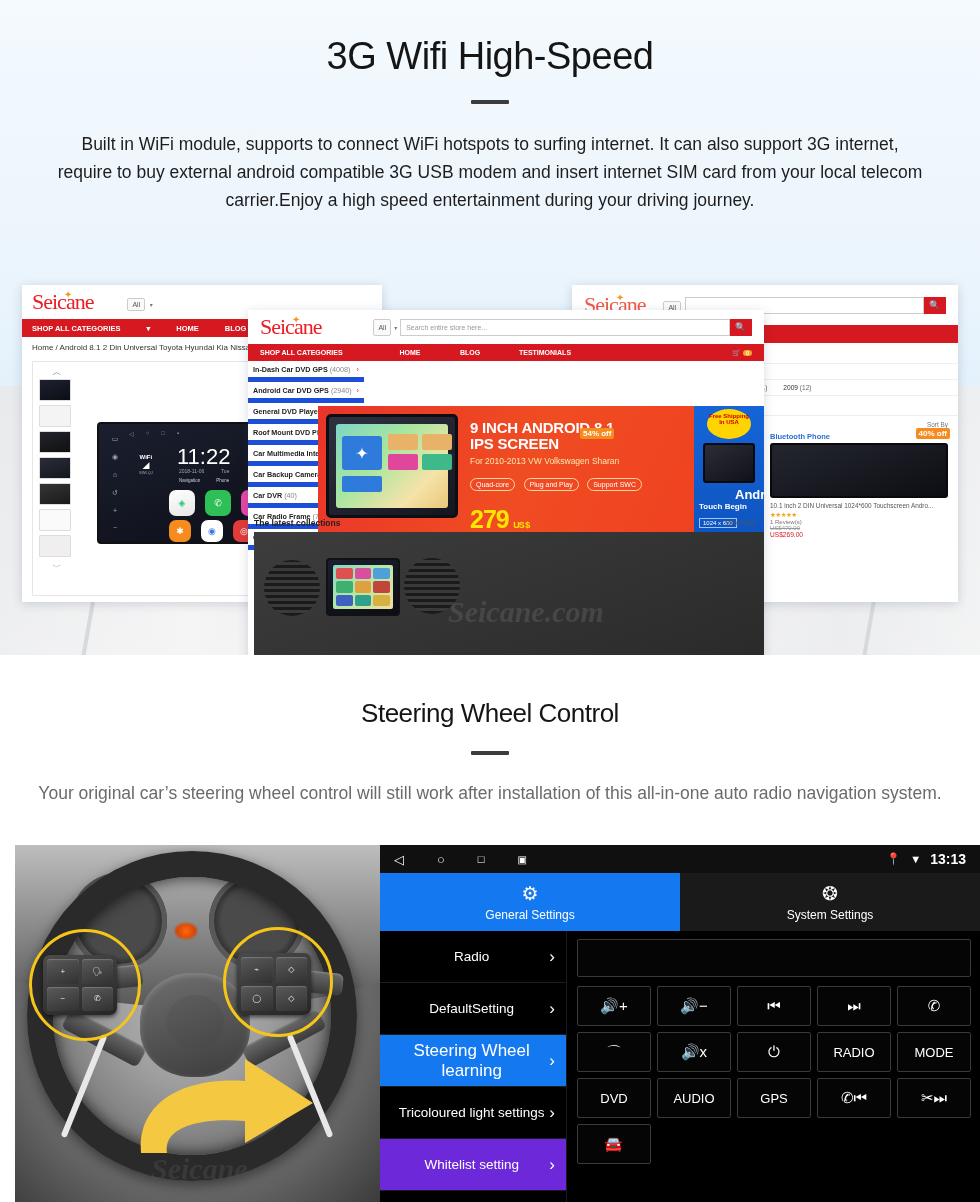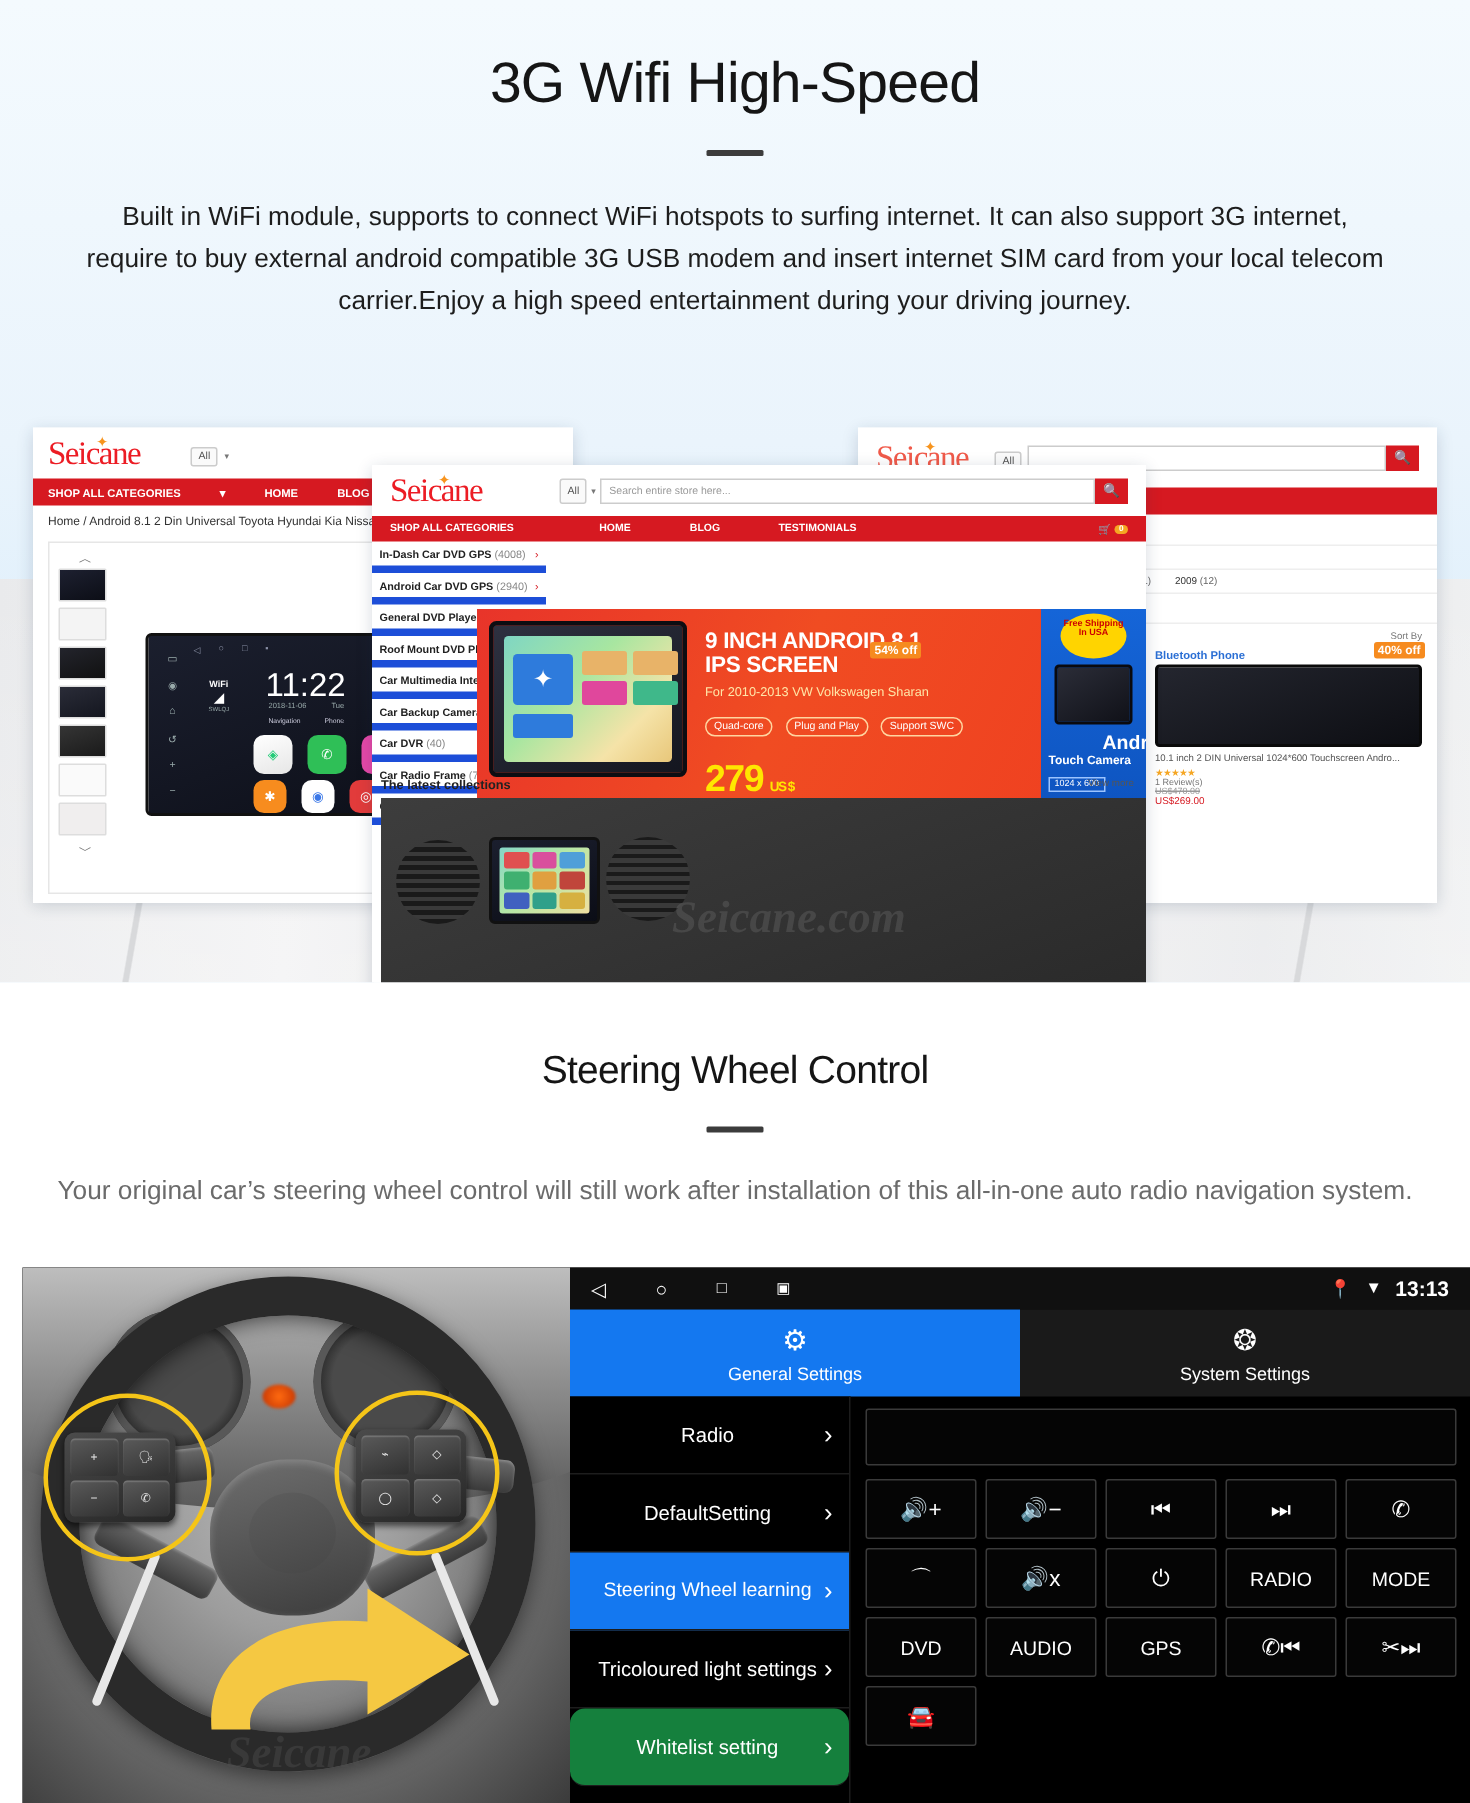--- a/index.html
+++ b/index.html
@@ -198,21 +198,21 @@
   .tab.inactive{ background:#1a1a1a; }
 
   .body2{ display:flex; height:271px; }
   .menu{ width:187px; background:#000; border-right:1px solid #1c1c1c; }
   .mi{ height:52px; display:flex; align-items:center; justify-content:space-between;
        padding:0 11px 0 14px; color:#fff; font-size:13.5px;
        border-bottom:1px solid #1d1d1d; }
   .mi span.lbl{ flex:1; text-align:center; line-height:1.15; }
   .mi .chev{ font-size:17px; font-weight:300; }
   .mi.active{ background:#1478f0; }
-  .mi.dim{ background:#15803d;border-radius:10px; }
+  .mi.dim{ background:#6d28d9; }
 
   .right{ flex:1; padding:8px 9px 0 10px; }
   .toprow{ display:flex; gap:10px; margin-bottom:9px; }
   .bigbox{ flex:1; height:38px; border:1px solid #3a3a3a; border-radius:2px;
            background:#050505; display:flex; align-items:center;
            justify-content:center; color:#fff; font-size:13.5px; }
   .grid{ display:grid; grid-template-columns:repeat(5,1fr); gap:6px; }
   .gb{ height:40px; border:1px solid #3a3a3a; border-radius:2px; background:#050505;
        display:flex; align-items:center; justify-content:center; gap:2px;
        color:#fff; font-size:13px; }
@@ -484,21 +484,21 @@
           <i style="width:4px;height:4px;border-radius:50%;background:#ffffff90;display:block;"></i>
           <i style="width:4px;height:4px;border-radius:50%;background:#ffffff90;display:block;"></i>
           <i style="width:4px;height:4px;border-radius:50%;background:#ffffff90;display:block;"></i>
         </div>
       </div>
 
       <div class="bluebox">
         <div class="freeship">Free Shipping In USA</div>
         <div style="width:52px;height:40px;margin:4px auto;border-radius:3px;background:linear-gradient(150deg,#2b2d38,#101118);border:2px solid #0a0a0e;"></div>
         <div style="font-weight:bold;font-size:13px;padding-left:5px;margin-left:36px;">Android</div>
-        <div style="font-weight:bold;font-size:8px;padding-left:5px;">Touch Camera</div>
+        <div style="font-weight:bold;font-size:8px;padding-left:5px;">Touch Begin</div>
         <div style="margin:3px 0 0 5px;border:1px solid #9cc4ff;display:inline-block;padding:1px 3px;font-size:6px;">1024 x 600</div>
         <div style="font-weight:bold;font-size:13px;padding-left:5px;margin-top:3px;">US $69</div>
       </div>
 
       <div style="position:absolute;left:6px;top:208px;font-size:8.5px;font-weight:bold;color:#222;">The latest collections</div>
       <div style="position:absolute;right:8px;top:209px;font-size:6.5px;color:#555;">View more</div>
 
       <div style="position:absolute;left:6px;top:222px;width:510px;bottom:0;background:linear-gradient(160deg,#3d3d3d,#1c1c1c);overflow:hidden;">
         <div style="position:absolute;left:10px;top:28px;width:56px;height:56px;border-radius:50%;background:repeating-linear-gradient(0deg,#1a1a1a 0 3px,#3a3a3a 3px 6px);"></div>
         <div style="position:absolute;left:150px;top:26px;width:56px;height:56px;border-radius:50%;background:repeating-linear-gradient(0deg,#1a1a1a 0 3px,#3a3a3a 3px 6px);"></div>
@@ -604,21 +604,21 @@
       <div class="menu">
         <div class="mi">
           <span class="lbl">Radio</span>
           <span class="chev">›</span>
         </div>
         <div class="mi">
           <span class="lbl">DefaultSetting</span>
           <span class="chev">›</span>
         </div>
         <div class="mi active">
-          <span class="lbl" style="font-size:13px;">Steering Wheel learning</span>
+          <span class="lbl" style="font-size:17px;">Steering Wheel learning</span>
           <span class="chev">›</span>
         </div>
         <div class="mi">
           <span class="lbl">Tricoloured light settings</span>
           <span class="chev">›</span>
         </div>
         <div class="mi dim">
           <span class="lbl">Whitelist setting</span>
           <span class="chev">›</span>
         </div>

